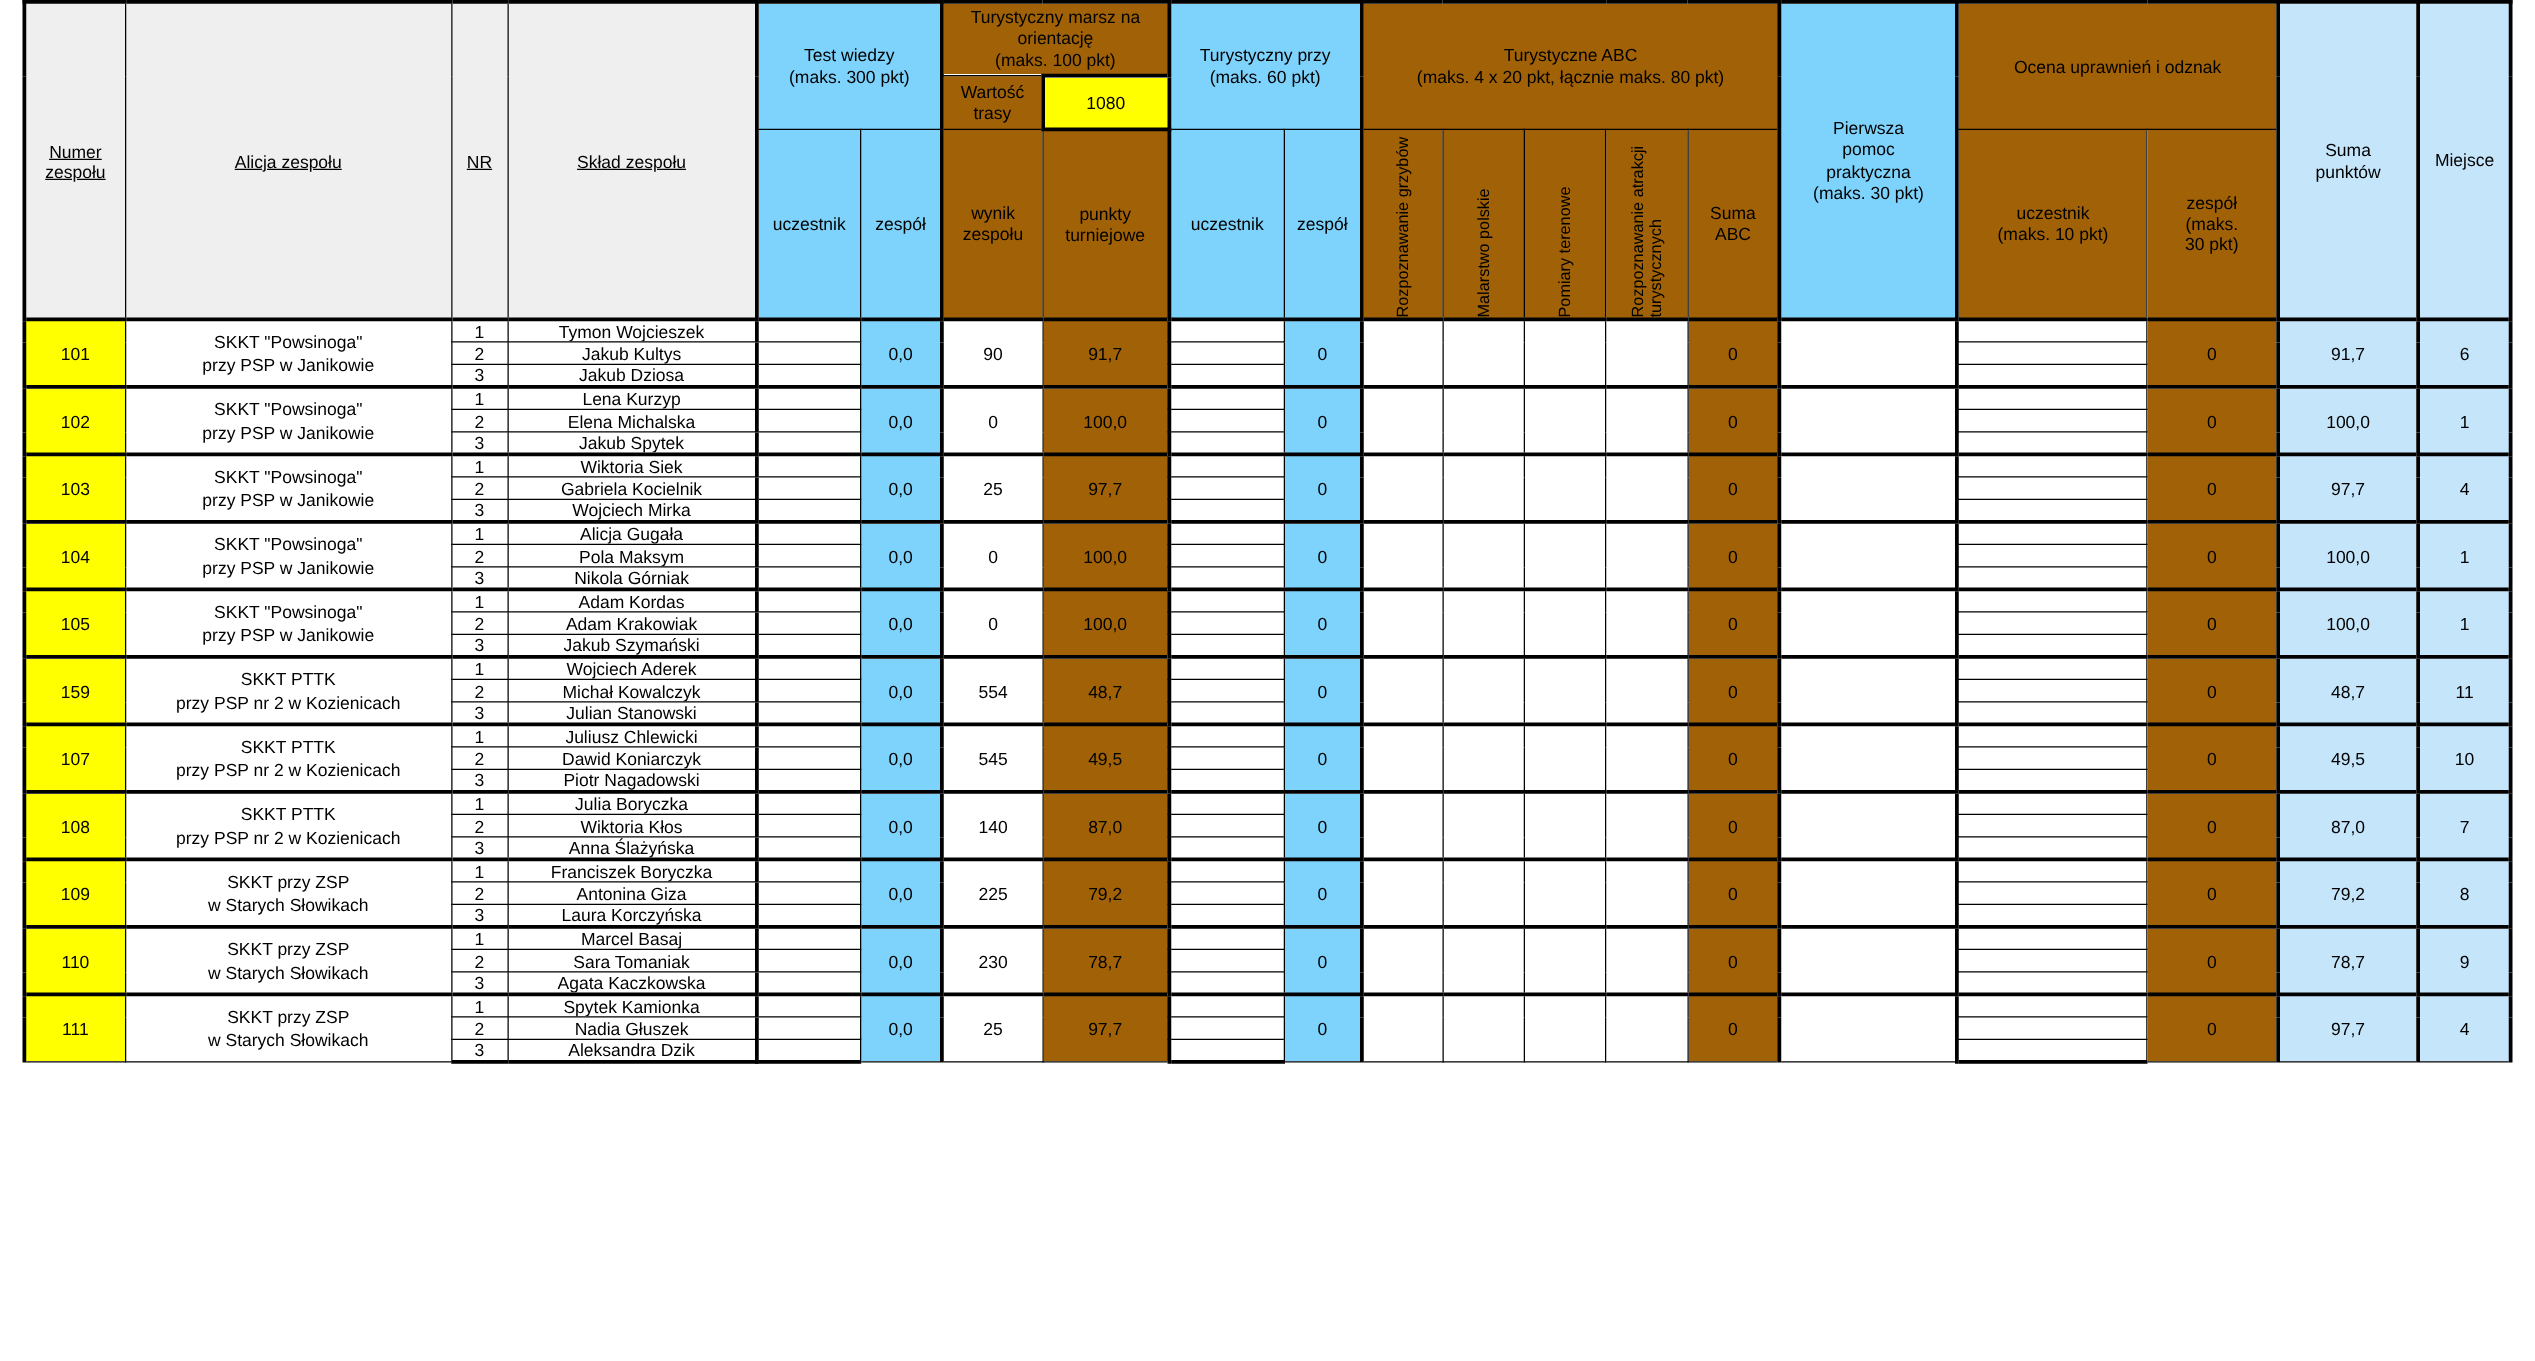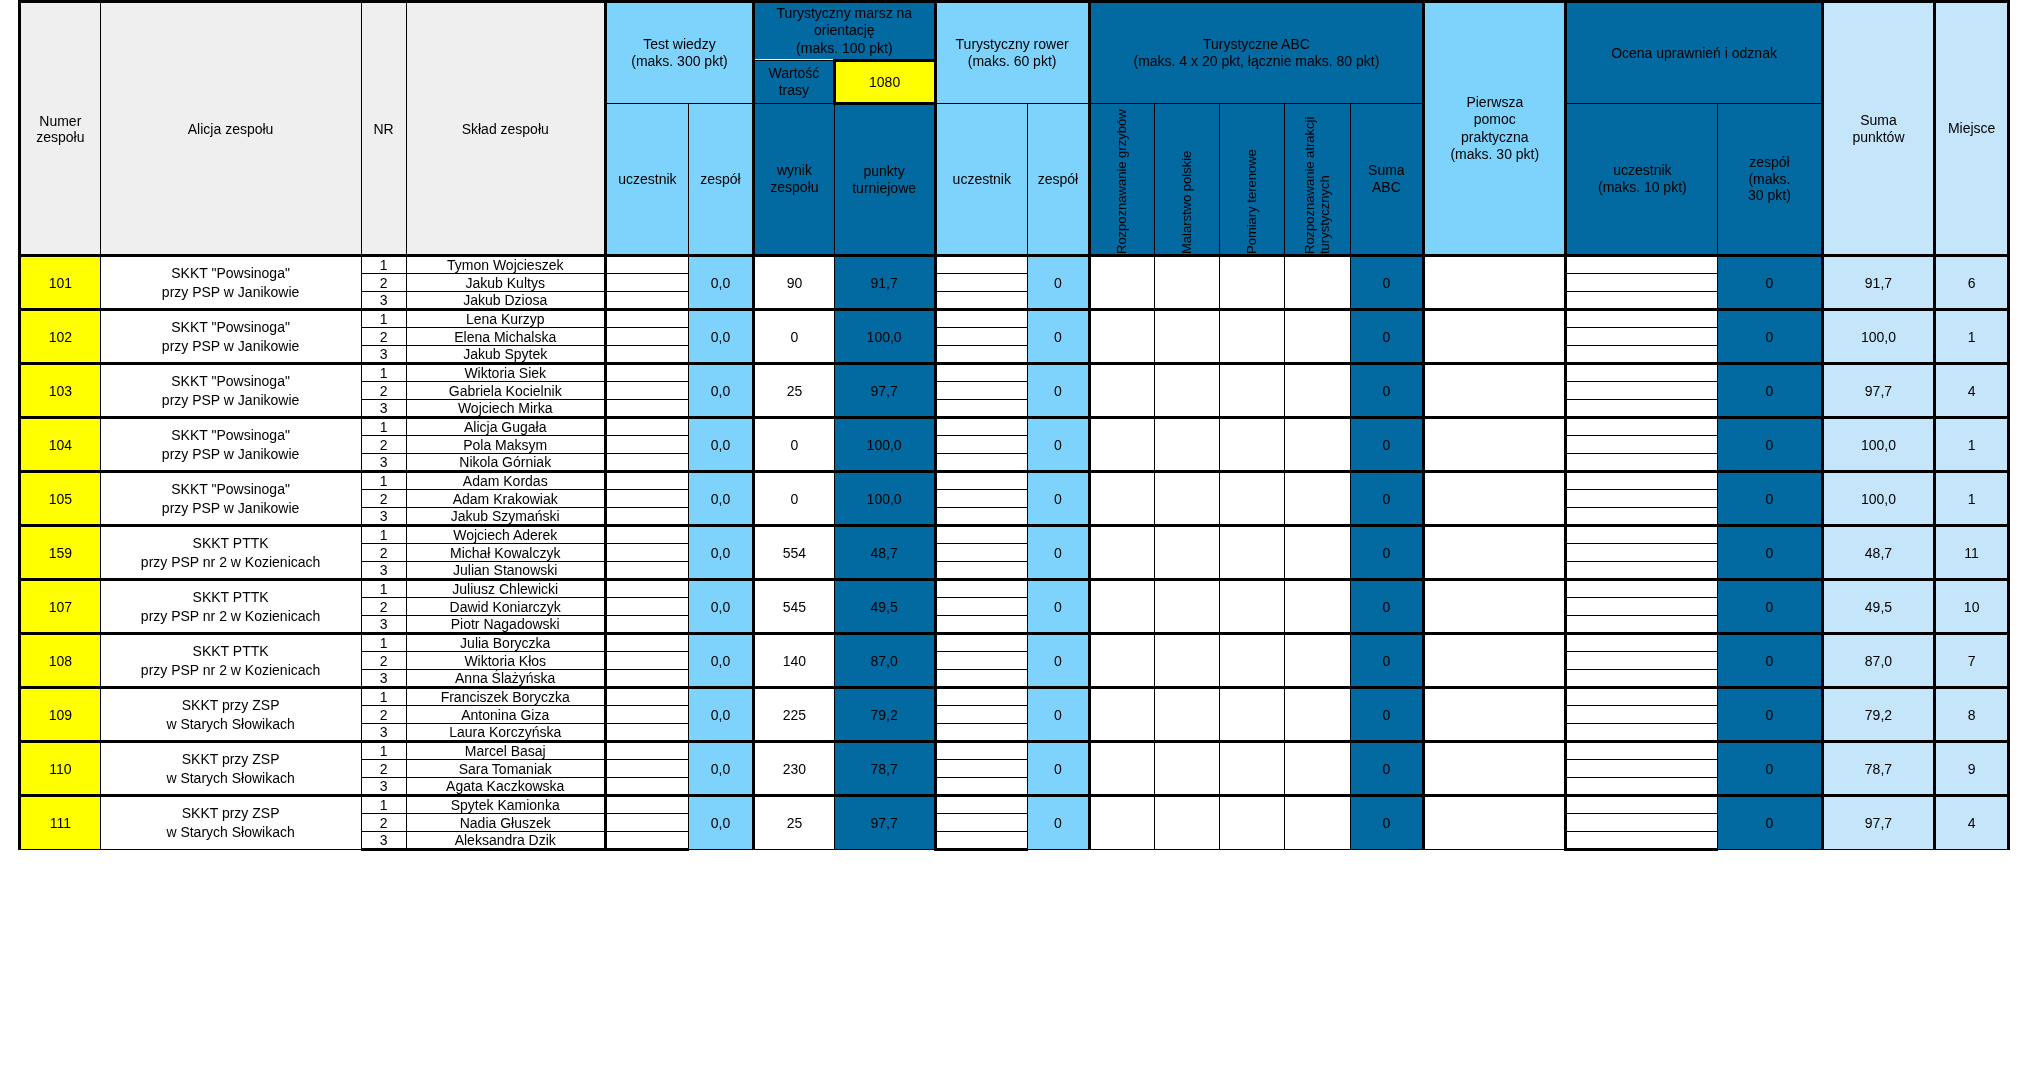--- a/index.html
+++ b/index.html
@@ -42,28 +42,28 @@
   }
   
   .thickL { border-left: 3px solid #000 !important; }
   .thickR { border-right: 3px solid #000 !important; }
   .thickT { border-top: 3px solid #000 !important; }
   .thickB { border-bottom: 3px solid #000 !important; }
 
   
   .f-grey   { background: #efefef; }
   .f-cream  { background: #7dd3fc; }
-  .f-green  { background: #0369a1; }
+  .f-green  { background: #a16207; }
   .f-blue   { background: #c5e5fb; }
   .f-yellow { background: #ffff00; }
   .f-white  { background: #ffffff; }
 
   .hdr-main { font-weight: bold; font-size: 14.5px; line-height: 1.25; }
   .hdr-sub  { font-size: 14px; line-height: 1.2; }
-  .hdr-grey { font-weight: bold; font-size: 14.5px; }
+  .hdr-grey { font-weight: bold; font-size: 14.5px; text-decoration: underline; }
 
   .vtext {
     writing-mode: vertical-rl;
     transform: rotate(180deg);
     white-space: normal;
     font-size: 13px;
     line-height: 1.15;
     margin: 0 auto;
     height: 150px;
     display: block;
@@ -123,21 +123,21 @@
           <div>(maks. 300 pkt)</div>
         </td>
 
         <td class="f-green hdr-main thickT thickR" colspan="2" style="height:56px">
           <div>Turystyczny marsz na</div>
           <div>orientację</div>
           <div>(maks. 100 pkt)</div>
         </td>
 
         <td class="f-cream hdr-main thickT thickR" colspan="2" rowspan="2">
-          <div>Turystyczny rower</div>
+          <div>Turystyczny przy</div>
           <div>(maks. 60 pkt)</div>
         </td>
 
         <td class="f-green hdr-main thickT thickR" colspan="5" rowspan="2">
           <div>Turystyczne ABC</div>
           <div>(maks. 4 x 20 pkt, łącznie maks. 80 pkt)</div>
         </td>
 
         <td class="f-cream hdr-main thickT thickR" rowspan="4">
           <div>Pierwsza</div>

